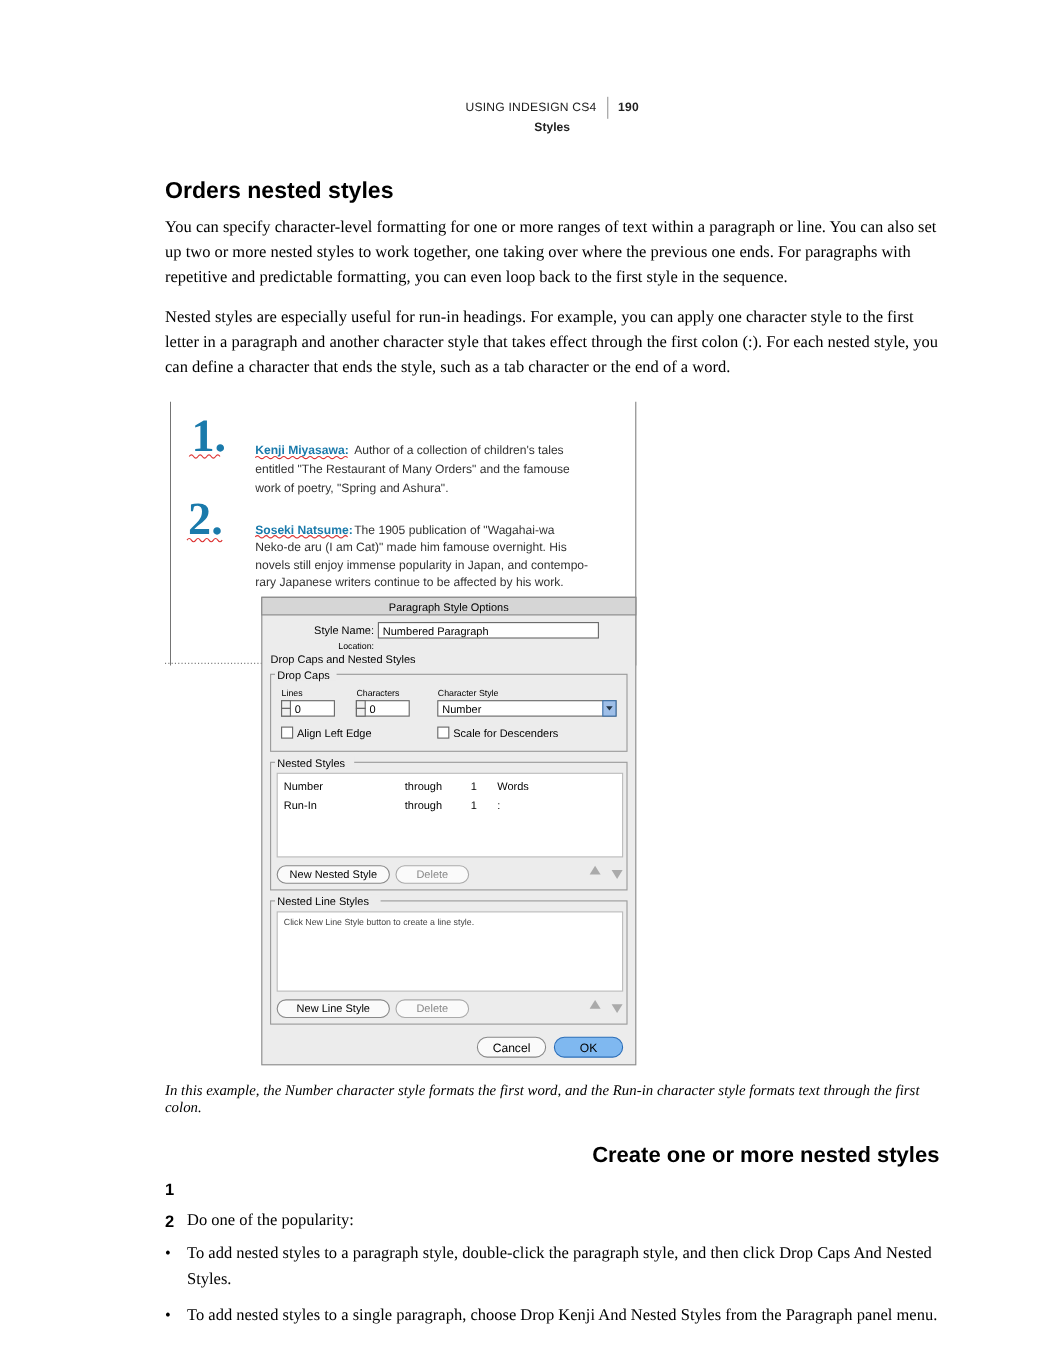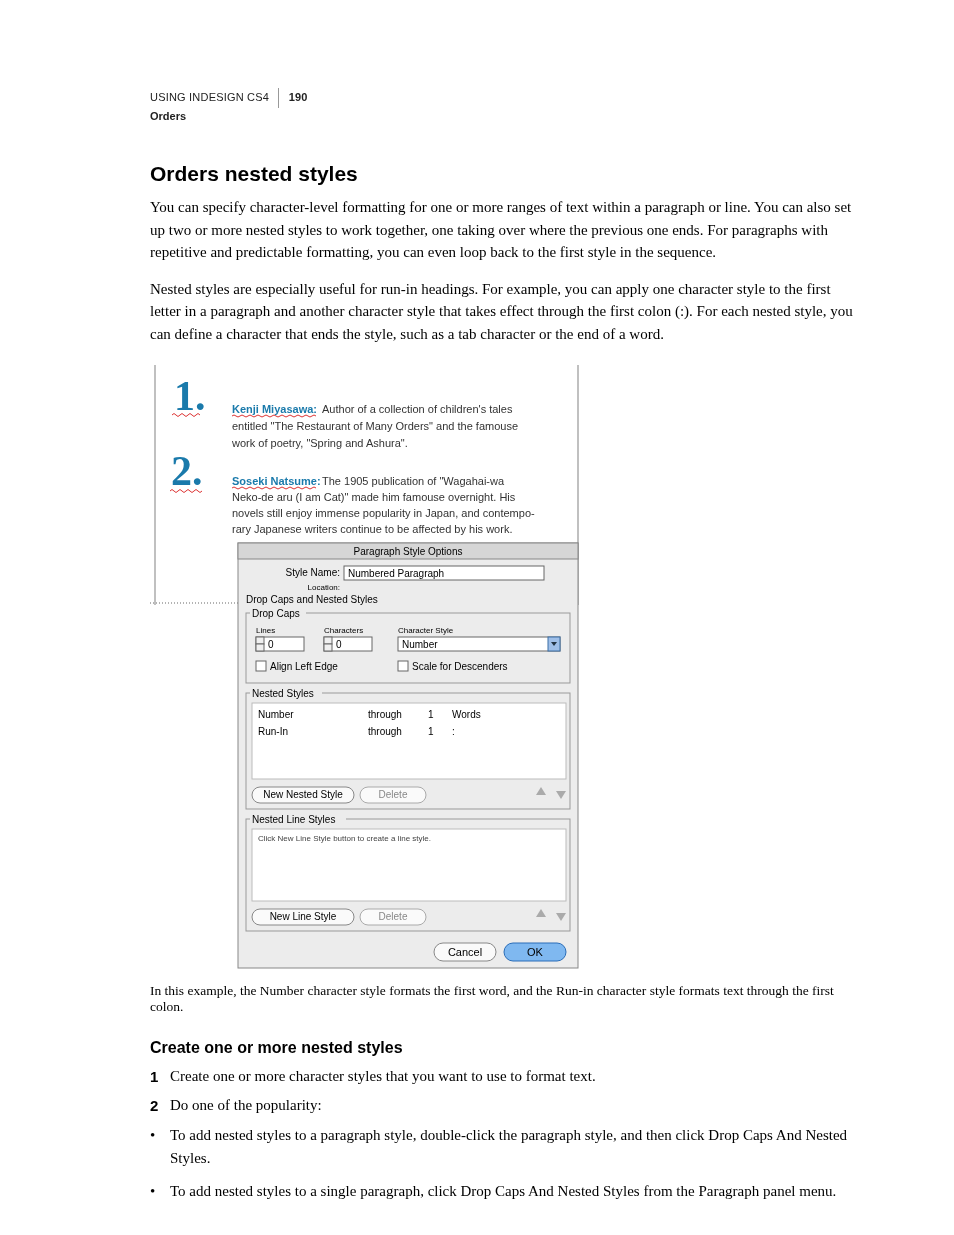--- a/index.html
+++ b/index.html
@@ -7,21 +7,21 @@
     padding: 0;
     background: #fff;
     font-family: "Minion Pro", Georgia, serif;
     color: #000;
     width: 954px;
   }
   .page {
     padding: 88px 100px 40px 150px;
   }
   .running-head {
-    text-align: left;
+    text-align: center;
     font-family: "Myriad Pro", Arial, sans-serif;
     margin-bottom: 40px;
     font-size: 11px;
     color: #222;
   }
   .running-head .line1 { letter-spacing: 0.2px; }
   .running-head .divider {
     display: inline-block;
     border-left: 1px solid #999;
     height: 20px;
@@ -39,28 +39,30 @@
   p.body {
     font-size: 15px;
     line-height: 1.5;
     margin: 2px 0 14px 0;
   }
   .fig-wrap {
     margin: 20px 0 8px 0;
   }
   .fig-wrap svg { display:block; }
   .fig-caption {
+    font-style: italic;
     font-size: 13.5px;
     margin: 6px 0 24px 0;
   }
   h2.sub-title {
     font-family: "Myriad Pro", Arial, sans-serif;
     font-weight: 700;
-    font-size: 16px;
+    font-size: 20px;
     margin: 8px 0 8px 0;
+    text-align: right;
   }
   ol.num-steps {
     list-style: none;
     margin: 0 0 6px 0;
     padding: 0;
   }
   ol.num-steps li {
     font-size: 15px;
     line-height: 1.55;
     margin: 0 0 6px 0;
@@ -95,21 +97,21 @@
 <body>
 
 <div class="page">
 
   <div class="running-head">
     <div class="line1">
       <span>USING INDESIGN CS4</span>
       <span class="divider"></span>
       <span class="pnum">190</span>
     </div>
-    <div class="line2">Orders</div>
+    <div class="line2">Styles</div>
   </div>
 
   <h1 class="section-title">Orders nested styles</h1>
 
   <p class="body">You can specify character-level formatting for one or more ranges of text within a paragraph or line. You can also set up two or more nested styles to work together, one taking over where the previous one ends. For paragraphs with repetitive and predictable formatting, you can even loop back to the first style in the sequence.</p>
   <p class="body">Nested styles are especially useful for run-in headings. For example, you can apply one character style to the first letter in a paragraph and another character style that takes effect through the first colon (:). For each nested style, you can define a character that ends the style, such as a tab character or the end of a word.</p>
 
   <div class="fig-wrap">
     <svg width="430" height="610" viewBox="0 0 430 610">
 
@@ -216,32 +218,31 @@
     </svg>
   </div>
 
   <p class="fig-caption">In this example, the Number character style formats the first word, and the Run-in character style formats text through the first colon.</p>
 
   <h2 class="sub-title">Create one or more nested styles</h2>
 
   <ol class="num-steps">
     <li>
       <span class="num">1</span>
-      <span>Create one or more character styles that you want to use to format text.</span>
     </li>
     <li>
       <span class="num">2</span>
       <span>Do one of the popularity:</span>
     </li>
   </ol>
 
   <ul class="bullets">
     <li>
       <span class="dot">•</span>
       <span>To add nested styles to a paragraph style, double-click the paragraph style, and then click Drop Caps And Nested Styles.</span>
     </li>
     <li>
       <span class="dot">•</span>
-      <span>To add nested styles to a single paragraph, click Drop Caps And Nested Styles from the Paragraph panel menu.</span>
+      <span>To add nested styles to a single paragraph, choose Drop Kenji And Nested Styles from the Paragraph panel menu.</span>
     </li>
   </ul>
 
 </div>
 
 </body></html>

